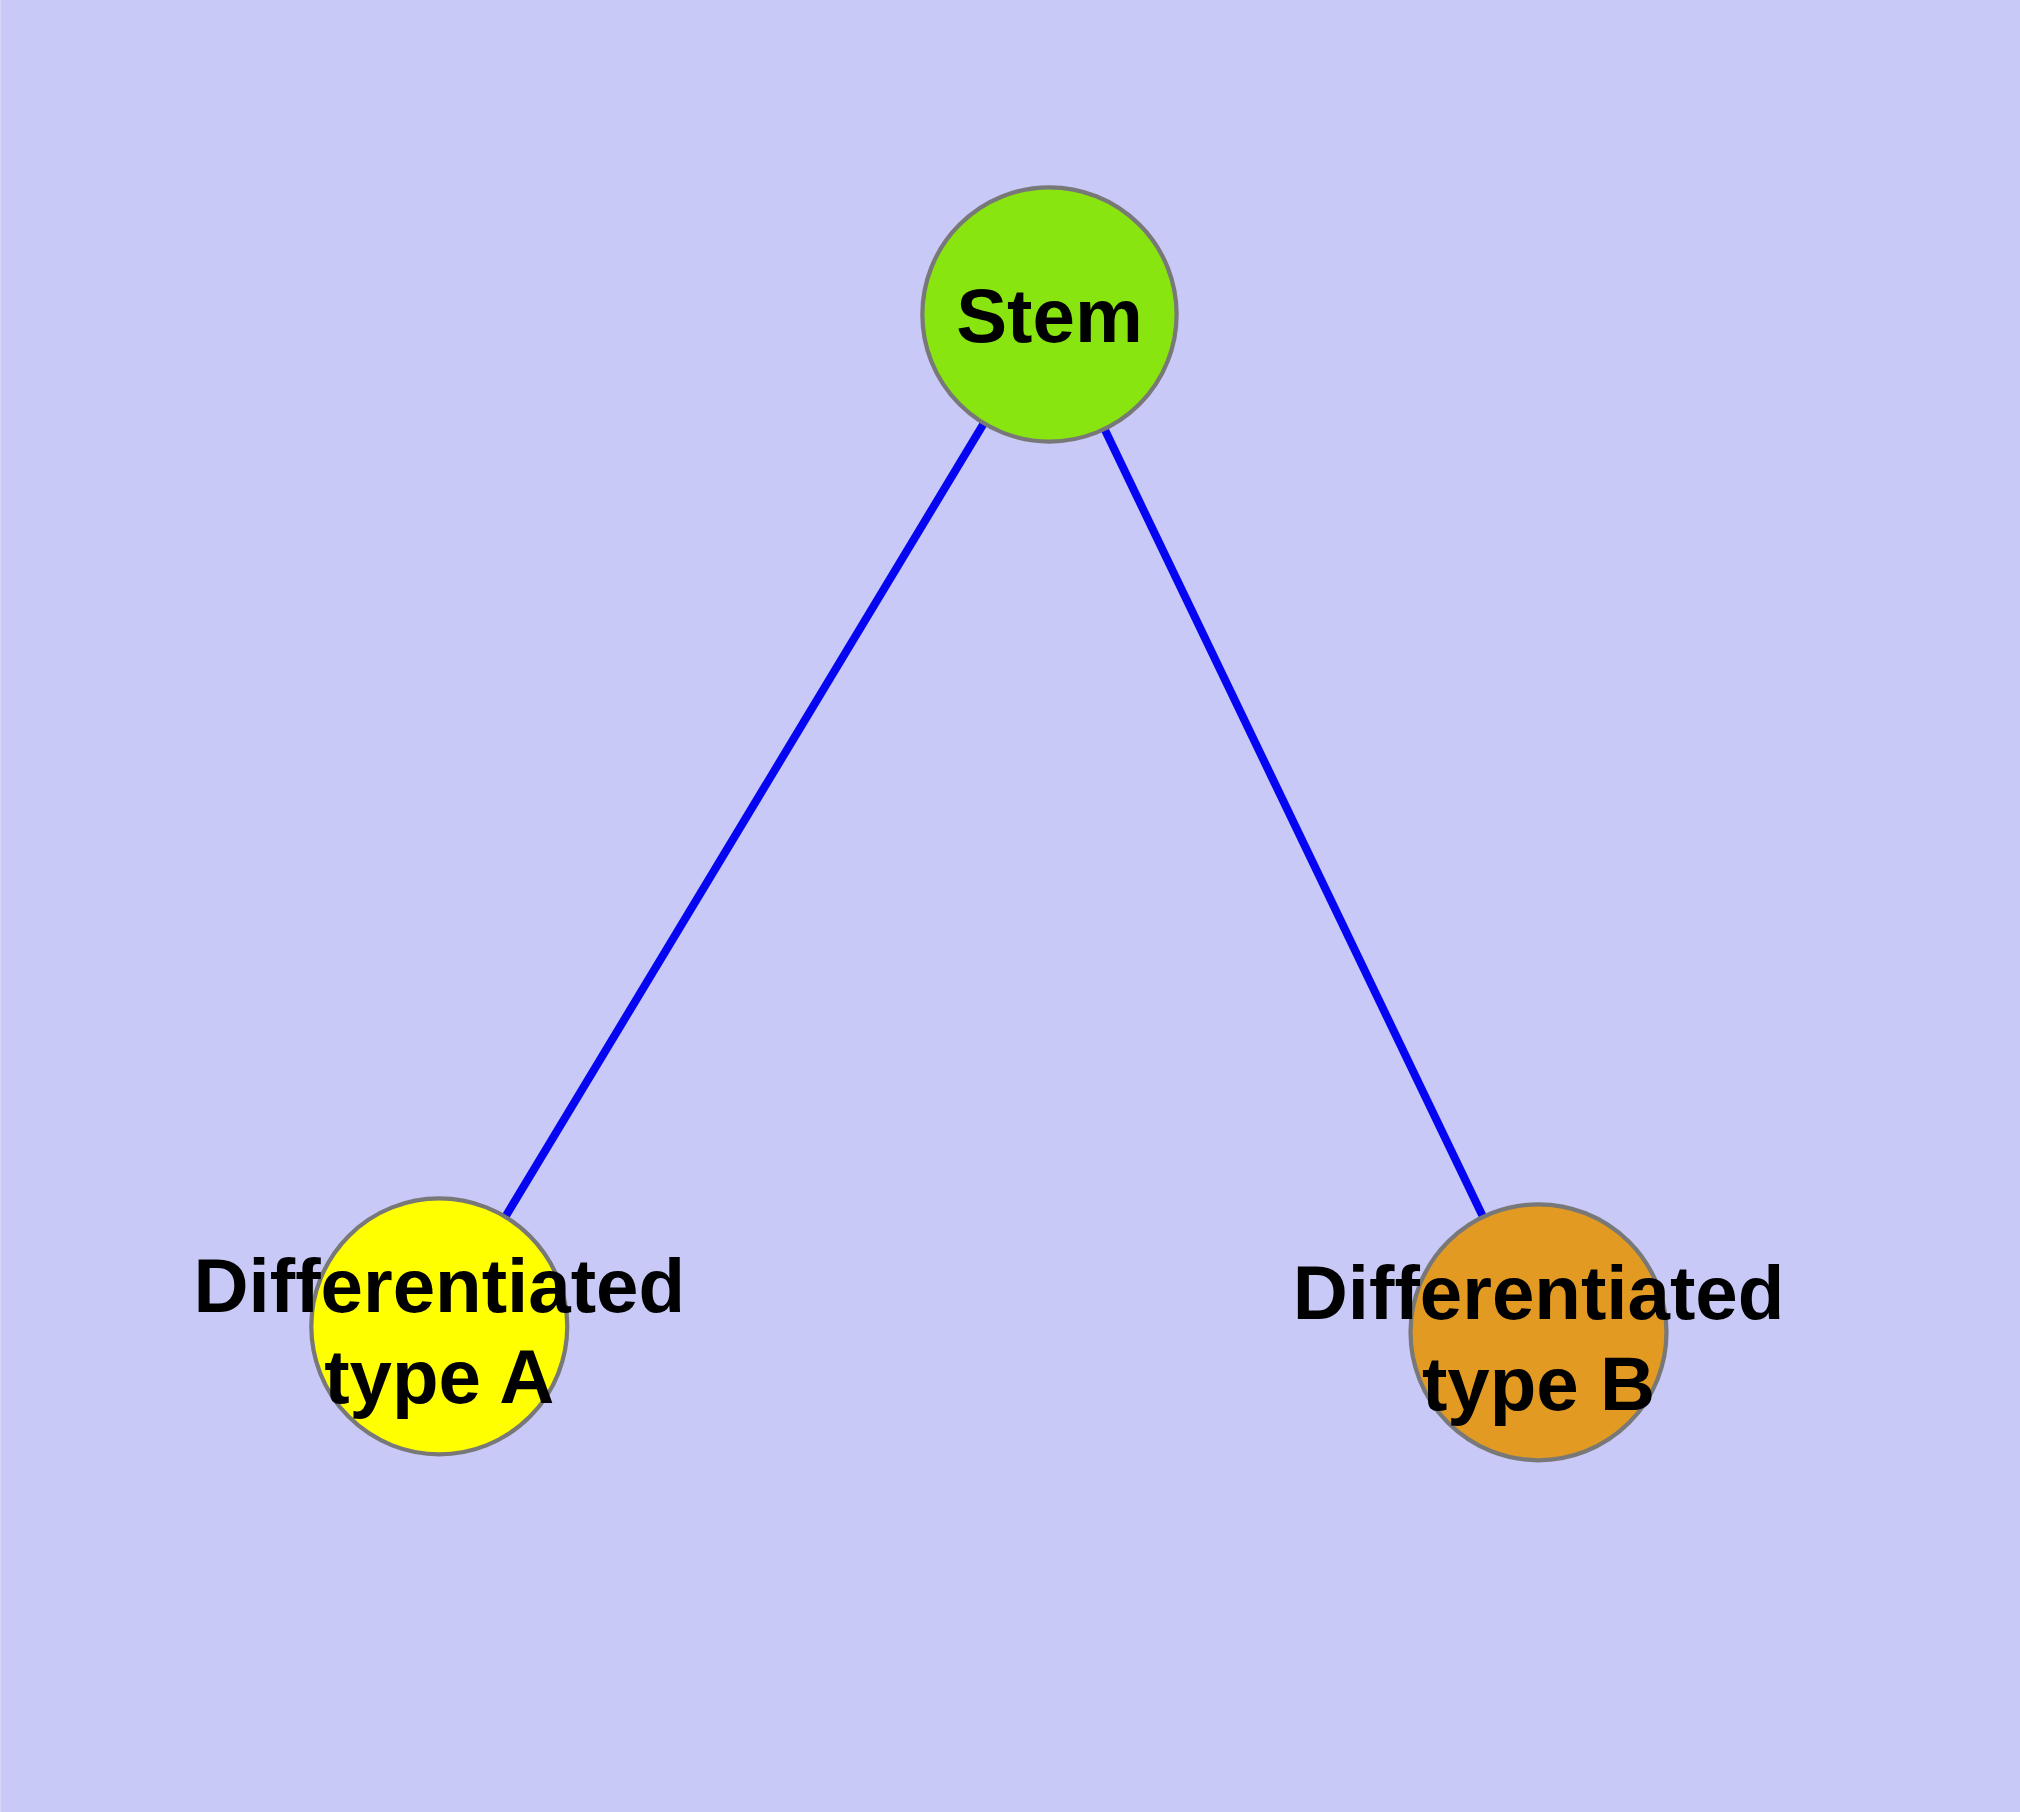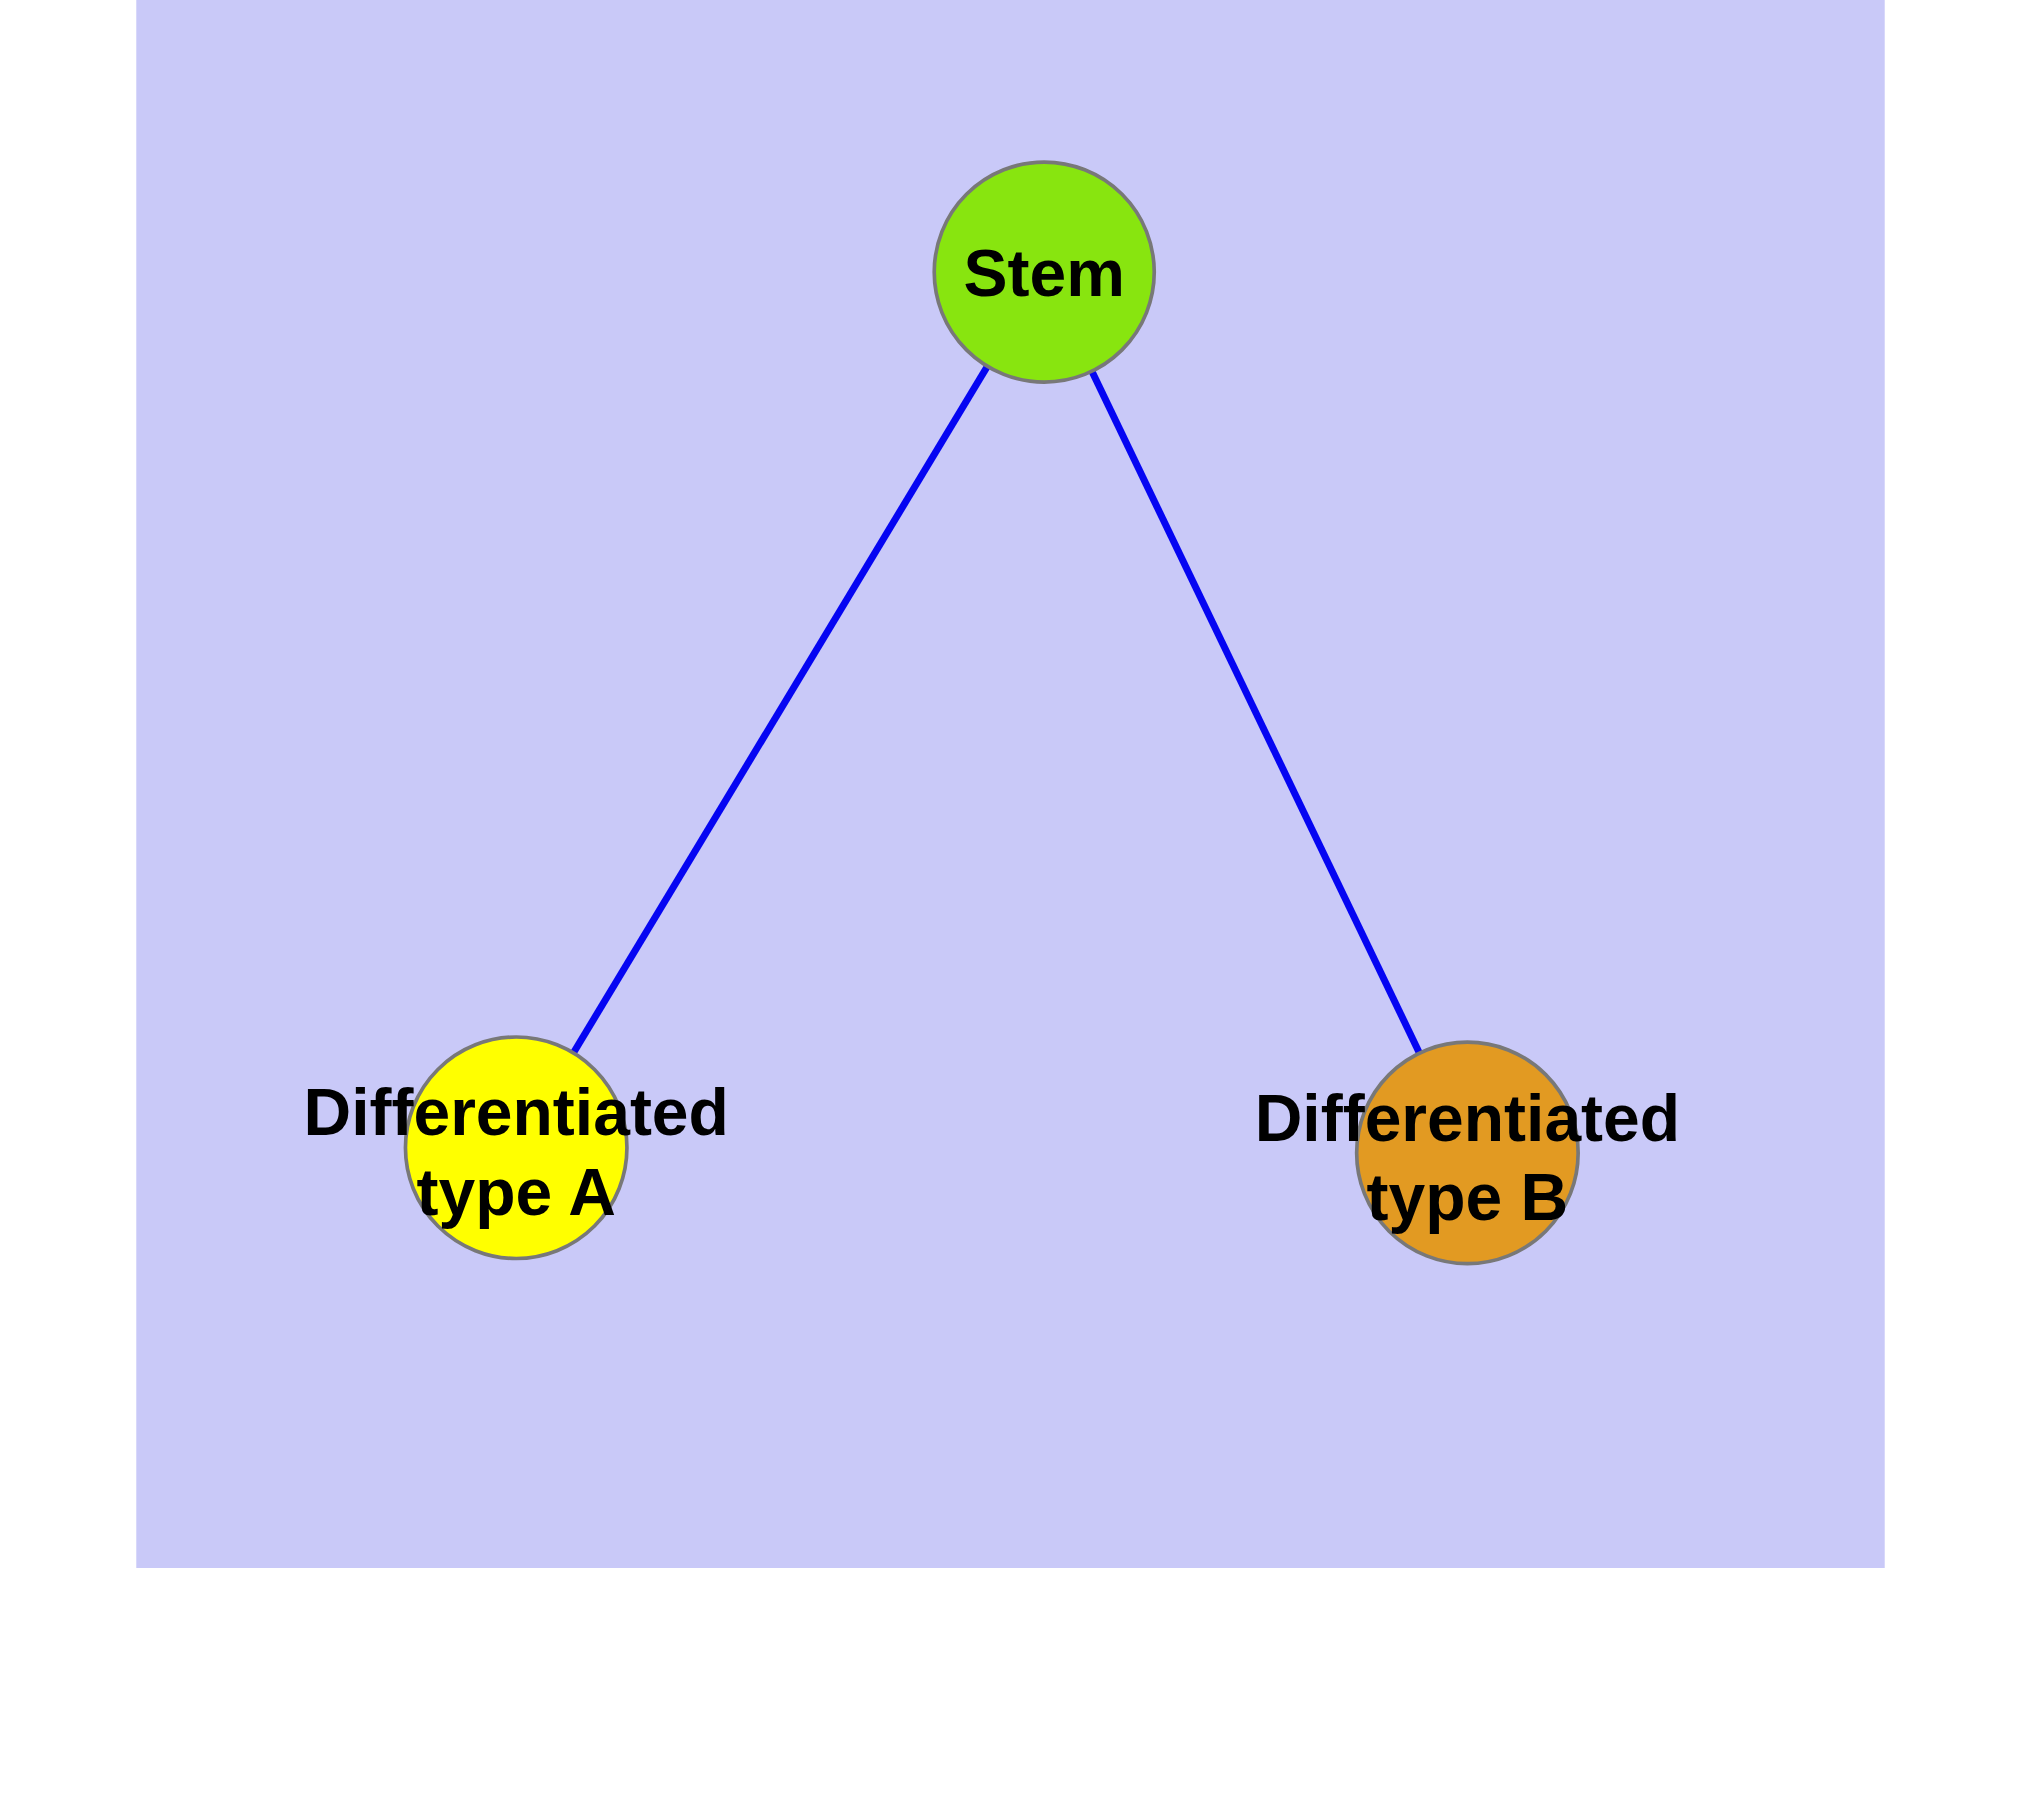--- a/index.html
+++ b/index.html
@@ -3,21 +3,21 @@
 <meta charset="utf-8">
 <style>
   html, body {
     margin: 0;
     padding: 0;
     background: #ffffff;
   }
   .stage {
     position: relative;
     width: 2021px;
-    height: 1568px;
+    height: 1812px;
     overflow: hidden;
   }
   .stage svg {
     display: block;
     width: 100%;
     height: 100%;
   }
   .edge {
     stroke-width: 9.5;
     fill: none;

